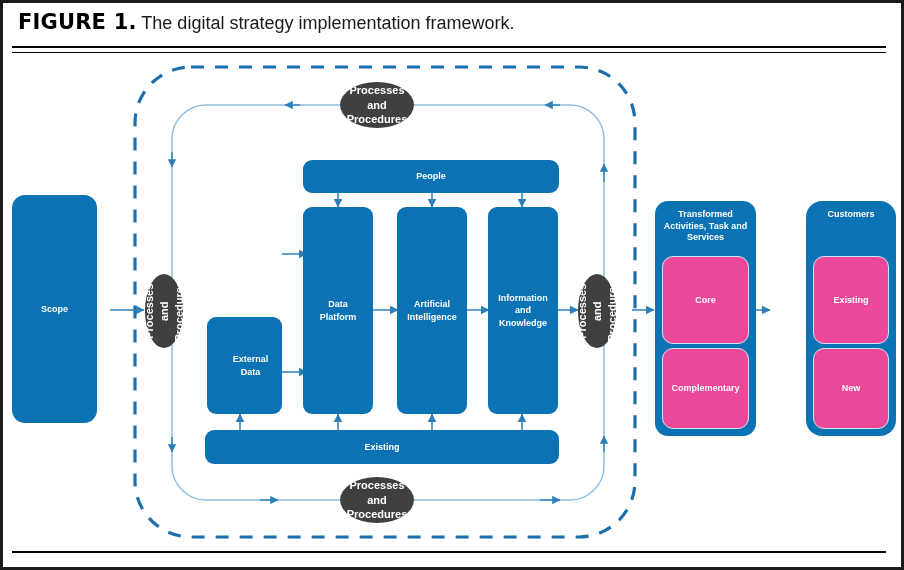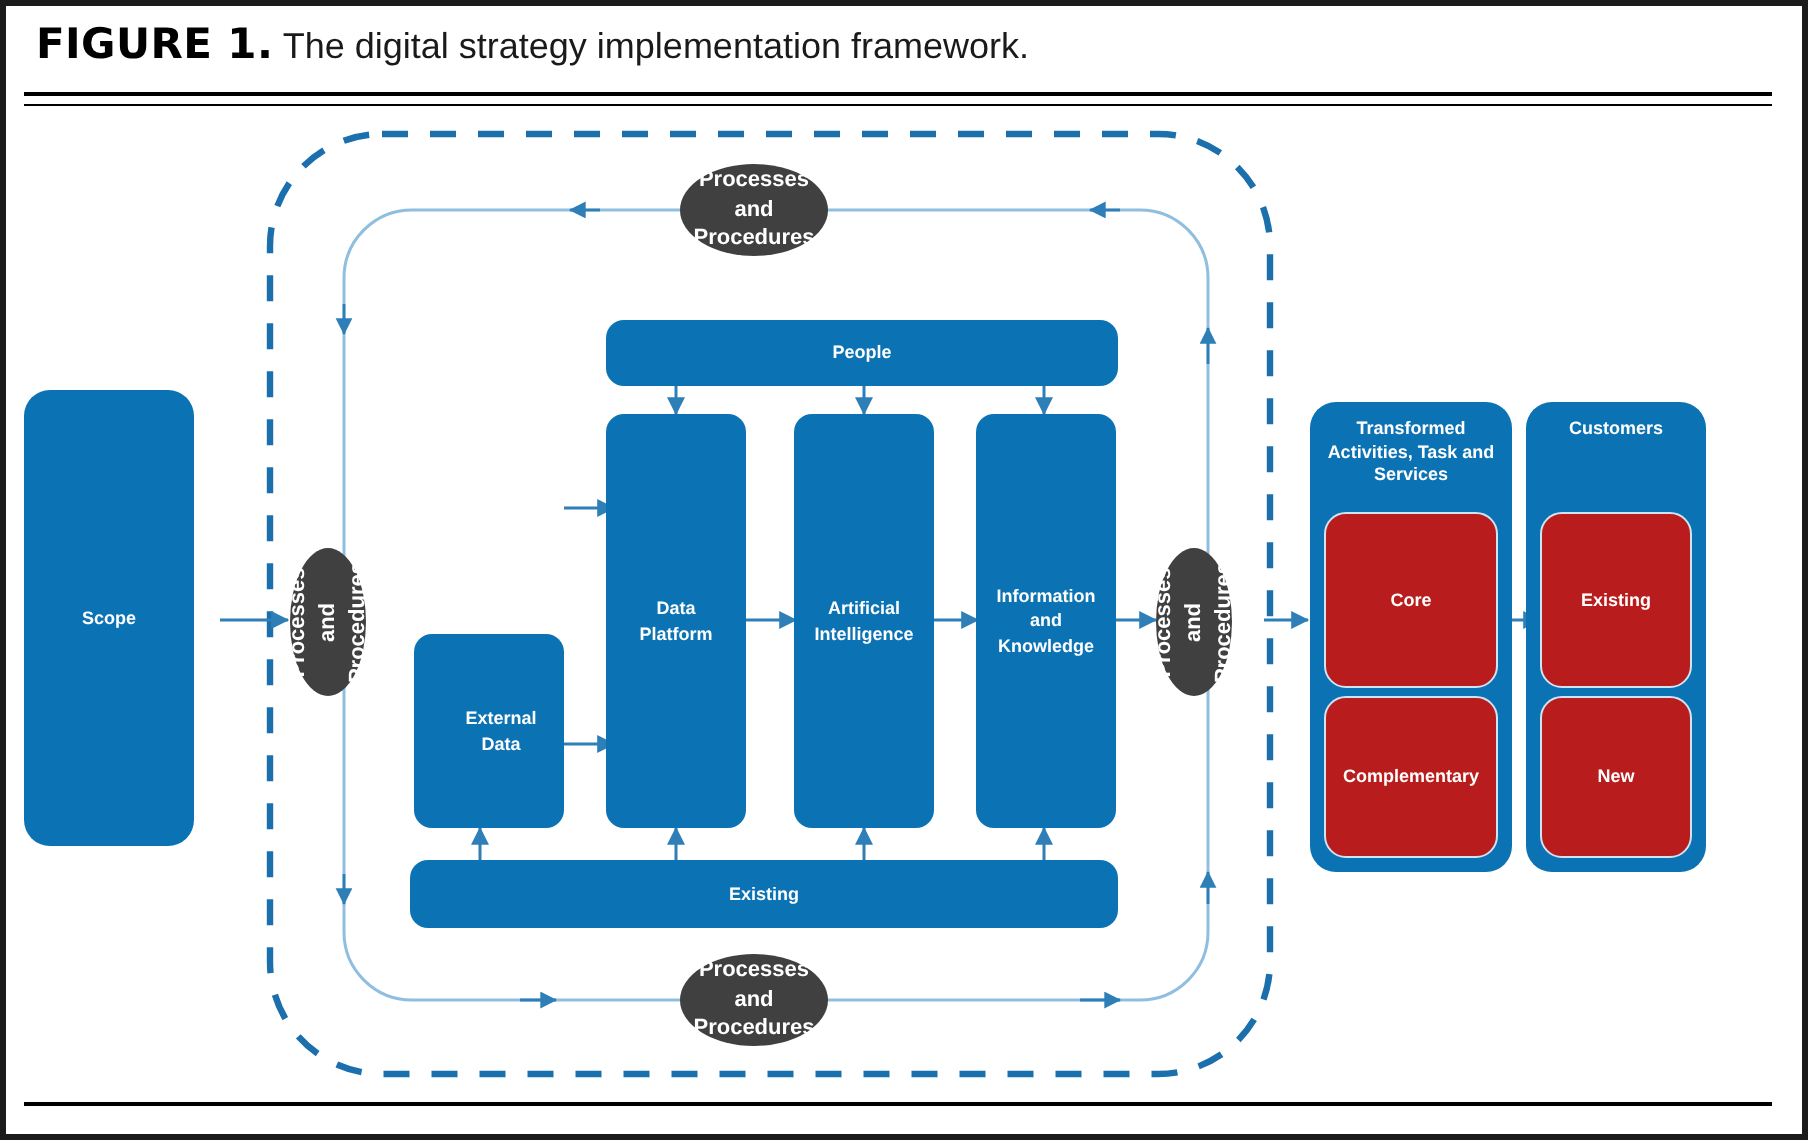--- a/index.html
+++ b/index.html
@@ -52,21 +52,21 @@
     text-align:center;
     font-size:9px;
     line-height:1.35;
     font-weight:600;
     box-sizing:border-box;
   }
   .box.r-lg{border-radius:13px;}
   .box.r-md{border-radius:9px;}
   .inner-card{
     position:absolute;
-    background:#b91c1c;
+    background:#ec4899;
     border:1.3px solid #cfe4f2;
     border-radius:11px;
     color:#fff;
     display:flex;align-items:center;justify-content:center;
     text-align:center;font-size:9px;font-weight:600;
     box-sizing:border-box;
   }
   .panel-title{
     position:absolute;left:0;right:0;top:8px;
     color:#fff;font-size:9px;font-weight:700;line-height:1.3;
@@ -233,21 +233,21 @@
       <span>Services</span>
     </div>
     <div class="inner-card" style="left:7px;top:55px;width:87px;height:88px;">
       <span class="lbl">Core</span>
     </div>
     <div class="inner-card" style="left:7px;top:147px;width:87px;height:81px;text-align:center;">
       <span class="lbl">Complementary</span>
     </div>
   </div>
 
-  <div class="box r-lg" style="left:763px;top:149px;width:90px;height:235px;display:block;">
+  <div class="box r-lg" style="left:806px;top:149px;width:90px;height:235px;display:block;border-radius:16px;">
     <div class="panel-title">
       <span>Customers</span>
     </div>
     <div class="inner-card" style="left:7px;top:55px;width:76px;height:88px;">
       <span class="lbl">Existing</span>
     </div>
     <div class="inner-card" style="left:7px;top:147px;width:76px;height:81px;">
       <span class="lbl">New</span>
     </div>
   </div>

